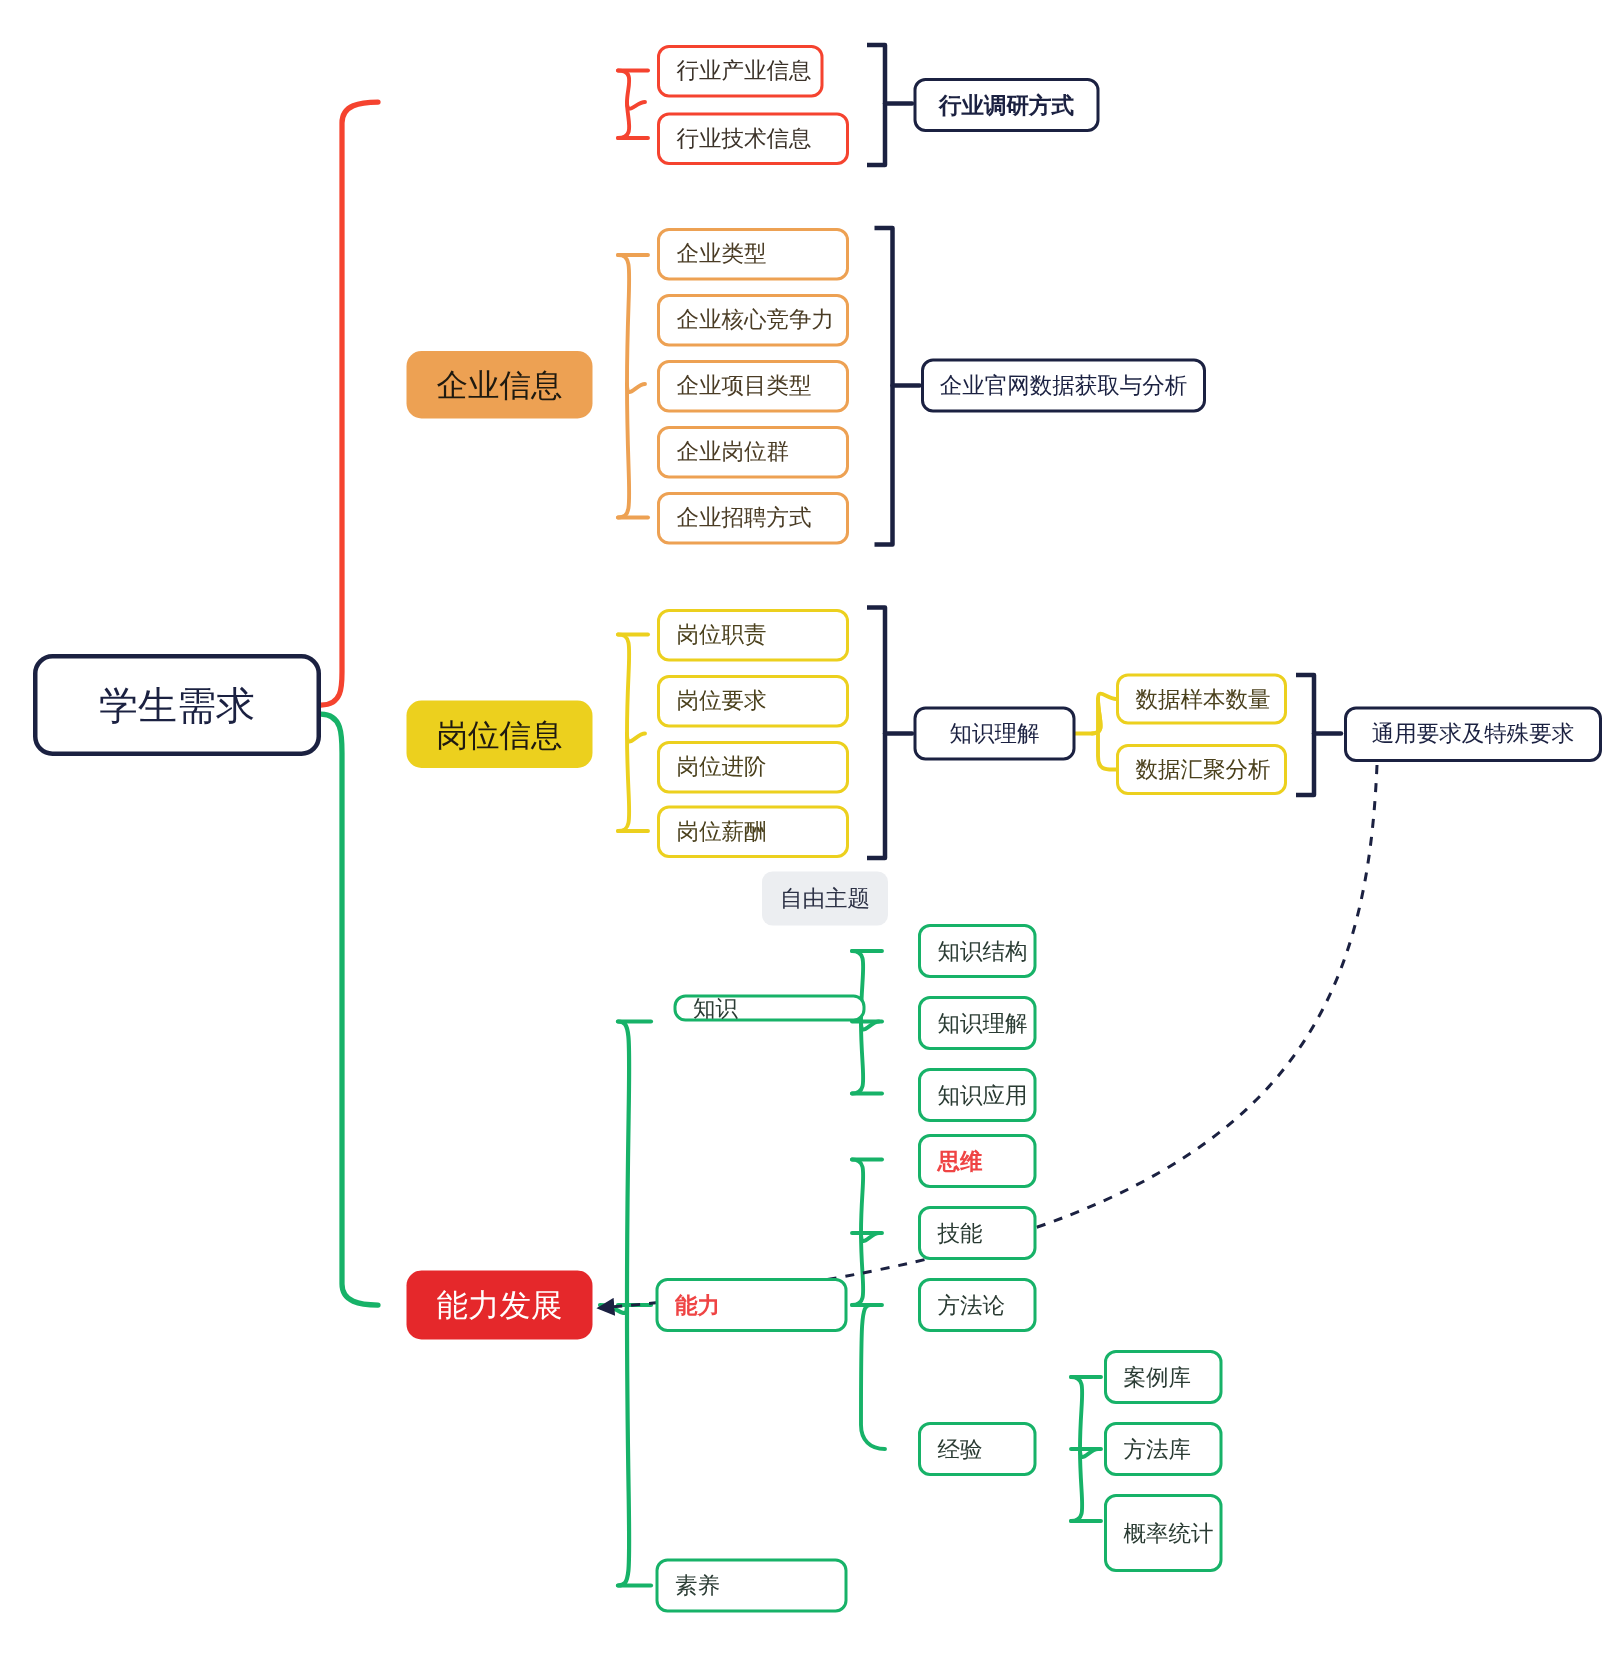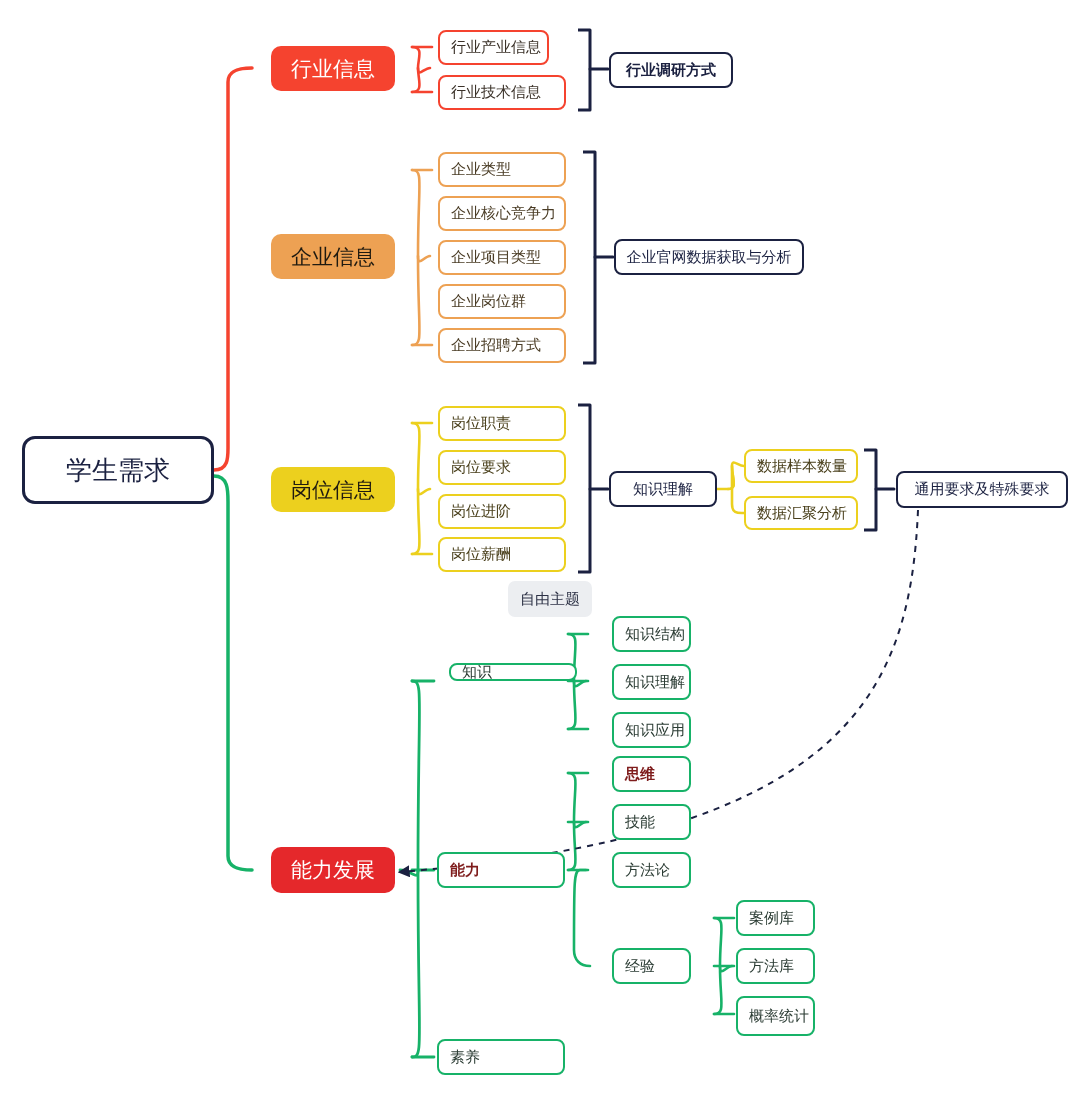--- a/index.html
+++ b/index.html
@@ -59,21 +59,21 @@
     background: #ffffff;
     font-size: 15px;
     padding: 0 11px;
     border-radius: 8px;
   }
   .b-red    { border-color: #f5432f; color: #3b3229; }
   .b-orange { border-color: #eda153; color: #4a3c25; }
   .b-yellow { border-color: #ecd01e; color: #4a401c; }
   .b-green  { border-color: #17b268; color: #2a3b33; }
   .b-dark   { border-color: #1b2141; color: #1b2141; border-width: 2px; }
-  .txt-red  { color: #7f1d1d; font-weight: bold; }
+  .txt-red  { color: #ef4444; font-weight: bold; }
   .bold     { font-weight: bold; }
   
   .n-free {
     background: #eceef1;
     color: #2c3145;
     font-size: 15px;
     padding: 0 13px;
     border-radius: 7px;
     justify-content: center;
   }
@@ -150,23 +150,20 @@
         <path d="M 0 0 L 10 5 L 0 10 z" fill="#1b2141"></path>
       </marker>
     </defs>
     <path d="M918 510 C 910 700 840 835 400 872" fill="none" stroke="#1b2141" stroke-width="2" stroke-dasharray="6 6" marker-end="url(#arrowdark)"></path>
   </svg>
 
   <div class="node n-root" style="left:22px; top:436px; width:192px; height:68px;">
     <span>学生需求</span>
   </div>
 
-  <div class="node n-main fill-red" style="left:271px; top:46px; width:124px; height:45px;">
-    <span>行业信息</span>
-  </div>
   <div class="node n-leaf b-red" style="left:438px; top:30px; width:111px; height:35px;">
     <span>行业产业信息</span>
   </div>
   <div class="node n-leaf b-red" style="left:438px; top:75px; width:128px; height:35px;text-align:center;">
     <span>行业技术信息</span>
   </div>
   <div class="node n-leaf b-dark bold" style="left:609px; top:52px; width:124px; height:36px; justify-content:center;">
     <span>行业调研方式</span>
   </div>
 
@@ -256,21 +253,21 @@
 
   <div class="node n-leaf b-green" style="left:612px; top:948px; width:79px; height:36px;">
     <span>经验</span>
   </div>
   <div class="node n-leaf b-green" style="left:736px; top:900px; width:79px; height:36px;">
     <span>案例库</span>
   </div>
   <div class="node n-leaf b-green" style="left:736px; top:948px; width:79px; height:36px;">
     <span>方法库</span>
   </div>
-  <div class="node n-leaf b-green" style="left:736px; top:996px; width:79px; height:40px;">
+  <div class="node n-leaf b-green" style="left:736px; top:996px; width:79px; height:52px;">
     <span>概率统计</span>
   </div>
 
   <div class="node n-leaf b-green" style="left:437px; top:1039px; width:128px; height:36px;">
     <span>素养</span>
   </div>
 
 </div>
 
 </body></html>

